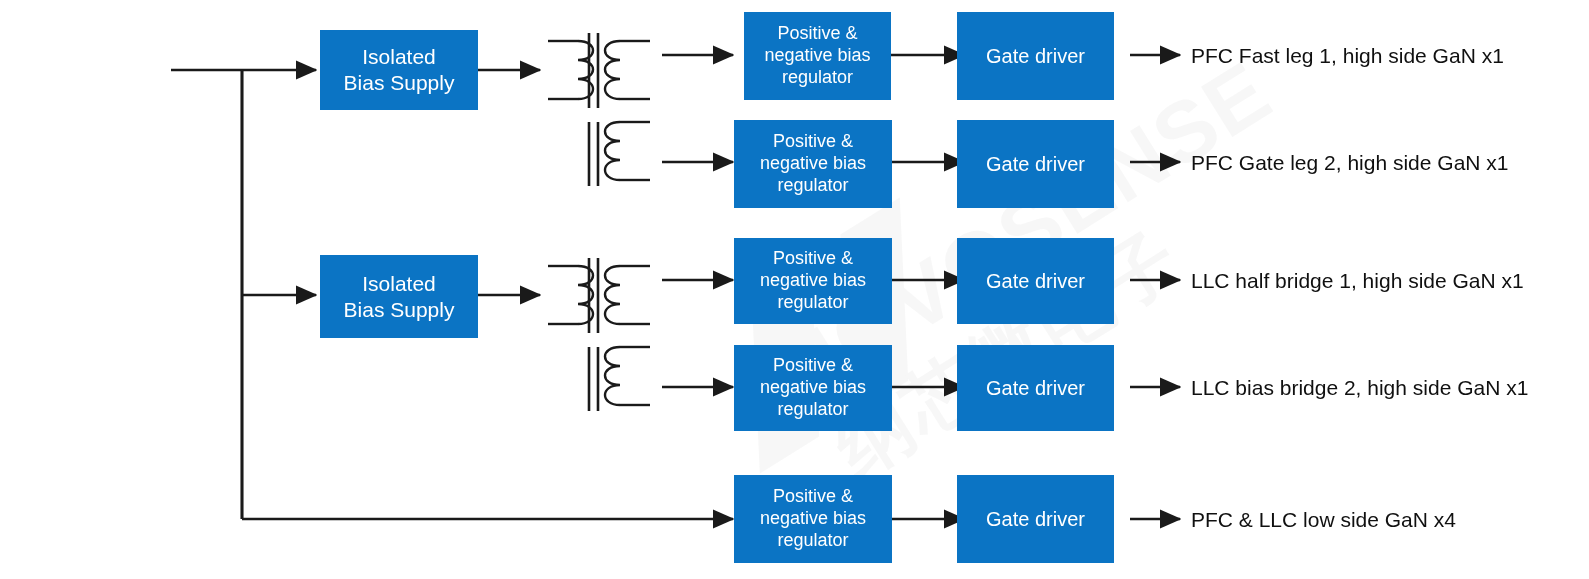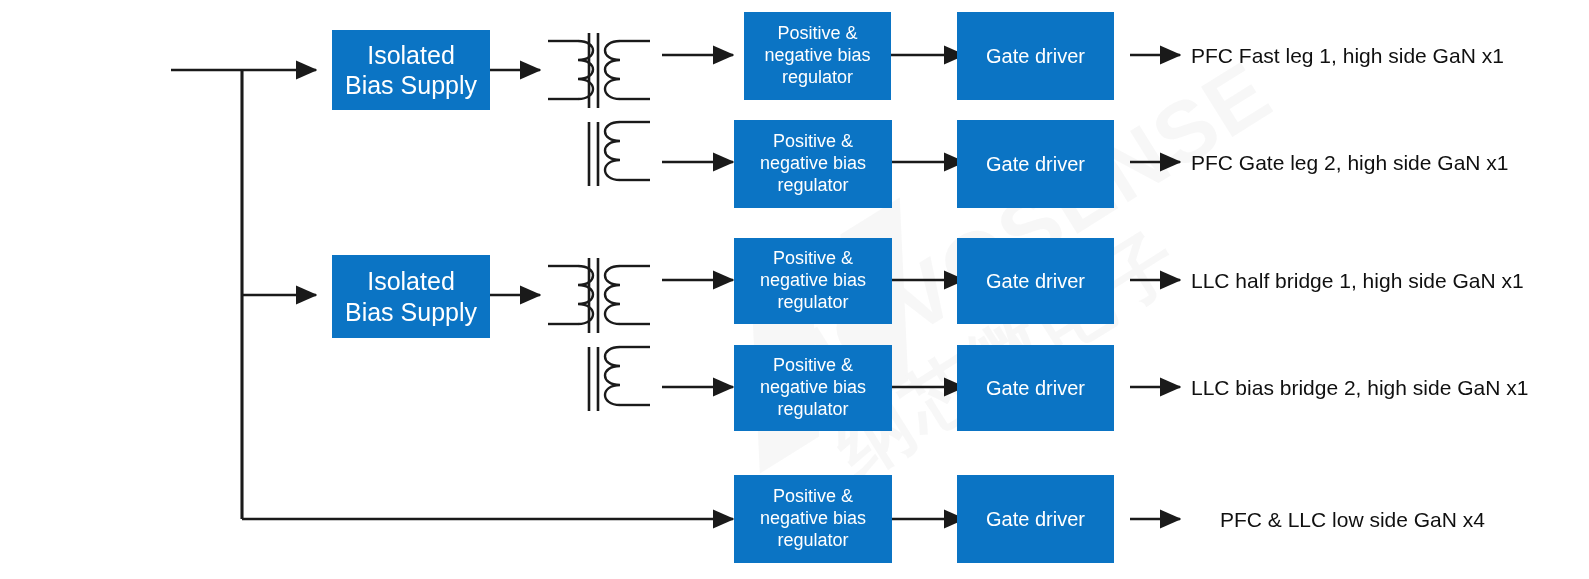--- a/index.html
+++ b/index.html
@@ -28,21 +28,21 @@
     background:#0b74c4;
     color:#ffffff;
     display:flex;
     align-items:center;
     justify-content:center;
     text-align:center;
     line-height:1.22;
     box-sizing:border-box;
     padding:2px 4px;
   }
-  .box.t19{font-size:25px;margin-left:12px;}
+  .box.t19{font-size:21px;}
   .box.t18{font-size:18px;margin-left:7px;}
   .box.t20{font-size:20px;}
   .box .lbl{display:block;}
   
   .outlabel{
     position:absolute;
     font-size:21px;
     color:#101010;
     white-space:nowrap;
     line-height:1;
@@ -211,15 +211,15 @@
   <div class="box t18" style="left:727px;top:475px;width:158px;height:88px;">
     <span>
       <span class="lbl">Positive &amp;</span>
       <span class="lbl">negative bias</span>
       <span class="lbl">regulator</span>
     </span>
   </div>
   <div class="box t20" style="left:957px;top:475px;width:157px;height:88px;">
     <span class="lbl">Gate driver</span>
   </div>
-  <div class="outlabel" style="left:1220px;top:509px;">PFC &amp; LLC low side GaN x4</div>
+  <div class="outlabel" style="left:1191px;top:509px;">PFC &amp; LLC low side GaN x4</div>
 
 </div>
 
 </body></html>

